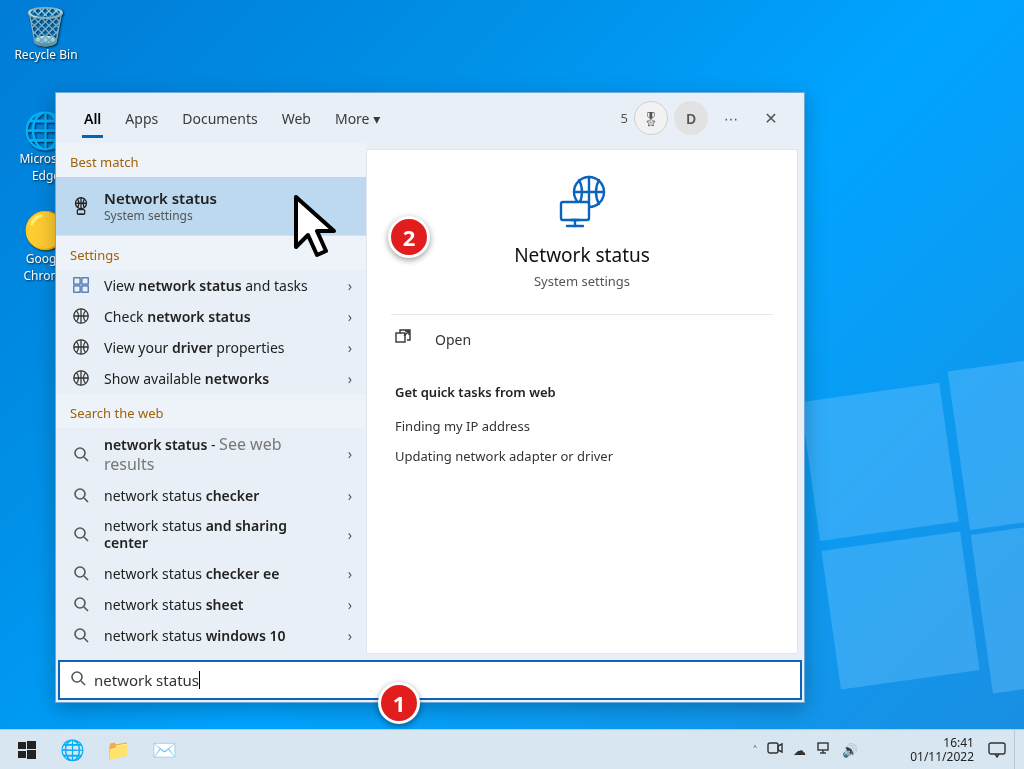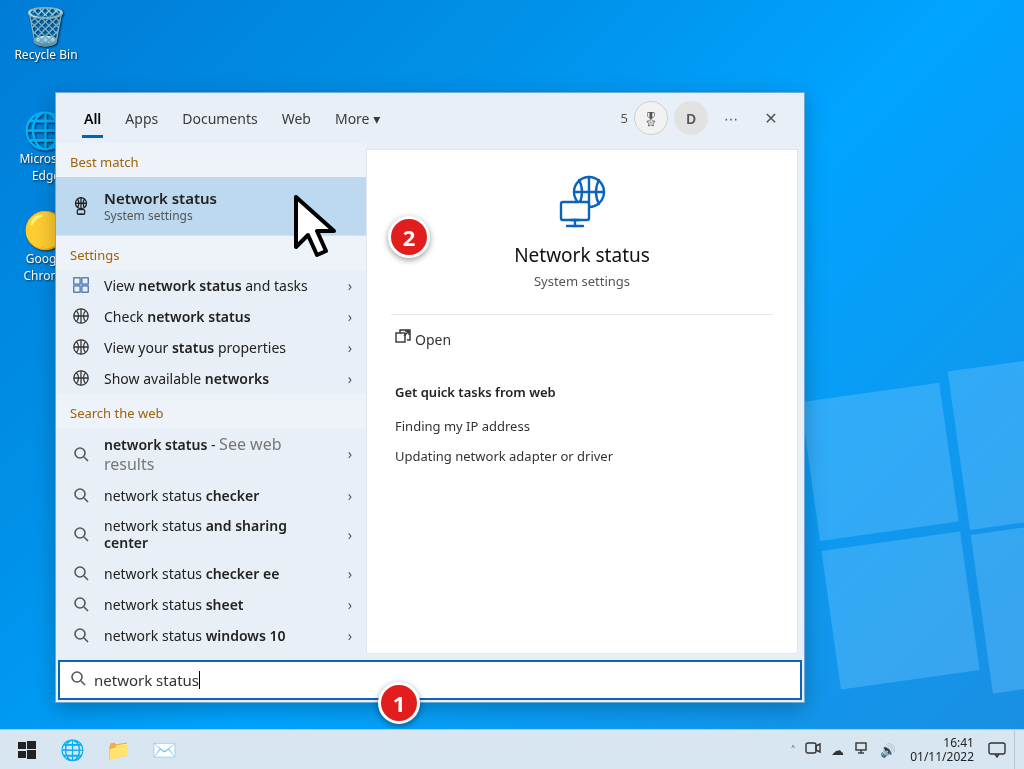--- a/index.html
+++ b/index.html
@@ -75,21 +75,21 @@
   .best-match .txt .sub{ font-weight:400; font-size:12px;}
 
   .right-col {
     flex:1; background:#fff; margin:6px 6px 6px 0; border:1px solid #e0e6ec;
     padding:18px 24px; display:flex; flex-direction:column; font-size:14px; color:#222;
   }
   .hero { text-align:center; padding:6px 0 24px;}
   .hero-ico { color:#0a63bd; margin-bottom:10px; display:flex; justify-content:center;}
   .hero-title { font-size:19px; font-weight:400; color:#111;}
   .hero-sub { font-size:13px; color:#555; margin-top:4px;}
-  .action-row { display:flex; align-items:center; gap:4px; padding:14px 4px; border-top:1px solid #e7e7e7; color:#333;}
+  .action-row { display:flex; align-items:center; gap:24px; padding:14px 4px; border-top:1px solid #e7e7e7; color:#333;}
   .action-row:first-of-type{border-top:1px solid #e7e7e7; border-bottom:1px solid #e7e7e7;}
   .quick-head{ font-weight:600; font-size:13px; padding:20px 4px 10px;}
   .quick-link{ padding:6px 4px; font-size:13px; color:#333;}
 
   .search-bar {
     height:40px; margin:0 2px 2px 2px; border:2px solid #0a63bd; background:#fff;
     display:flex; align-items:center; padding:0 10px; gap:8px;
   }
   .search-bar input {
     flex:1; border:none; outline:none; font-size:15px; color:#333; background:transparent;
@@ -99,21 +99,21 @@
 
   
   .taskbar {
     position:absolute; left:0; bottom:0; width:1024px; height:40px;
     background:#d8e6f2; border-top:1px solid #b8c9d8; display:flex; align-items:center;
     padding:0 4px; font-size:12px; color:#222;
   }
   .tb-btn { width:46px; height:40px; display:flex; align-items:center; justify-content:center;}
   .tb-spacer{flex:1;}
   .tray { display:flex; align-items:center; gap:10px; padding:0 8px; color:#333; font-size:13px;}
-  .clock { text-align:right; line-height:1.15; font-size:12px; padding:0 6px;}
+  .clock { text-align:right; line-height:1.15; font-size:12px; padding:0 6px;margin-left:38px;}
 
   
   .badge {
     position:absolute; width:42px; height:42px; border-radius:50%;
     background:#e11d1d; color:#fff; font-weight:700; font-size:22px;
     display:flex; align-items:center; justify-content:center;
     border:3px solid #fff; box-shadow:0 2px 6px rgba(0,0,0,.4);
   }
 
   
@@ -214,21 +214,21 @@
               <span class="txt">Check <b>network status</b></span>
               <span class="chev">›</span>
             </div>
             <div class="result-row">
               <span class="ico">
                 <svg width="18" height="18" viewBox="0 0 20 20" fill="none" stroke="#333" stroke-width="1.4">
                   <circle cx="10" cy="10" r="8"></circle>
                   <path d="M2 10h16M10 2v16M5 4c3 4 3 8 0 12M15 4c-3 4-3 8 0 12"></path>
                 </svg>
               </span>
-              <span class="txt">View your <b>status</b> properties</span>
+              <span class="txt">View your <b>driver</b> properties</span>
               <span class="chev">›</span>
             </div>
             <div class="result-row">
               <span class="ico">
                 <svg width="18" height="18" viewBox="0 0 20 20" fill="none" stroke="#333" stroke-width="1.4">
                   <circle cx="10" cy="10" r="8"></circle>
                   <path d="M2 10h16M10 2v16M5 4c3 4 3 8 0 12M15 4c-3 4-3 8 0 12"></path>
                 </svg>
               </span>
               <span class="txt">Show available <b>networks</b></span>

